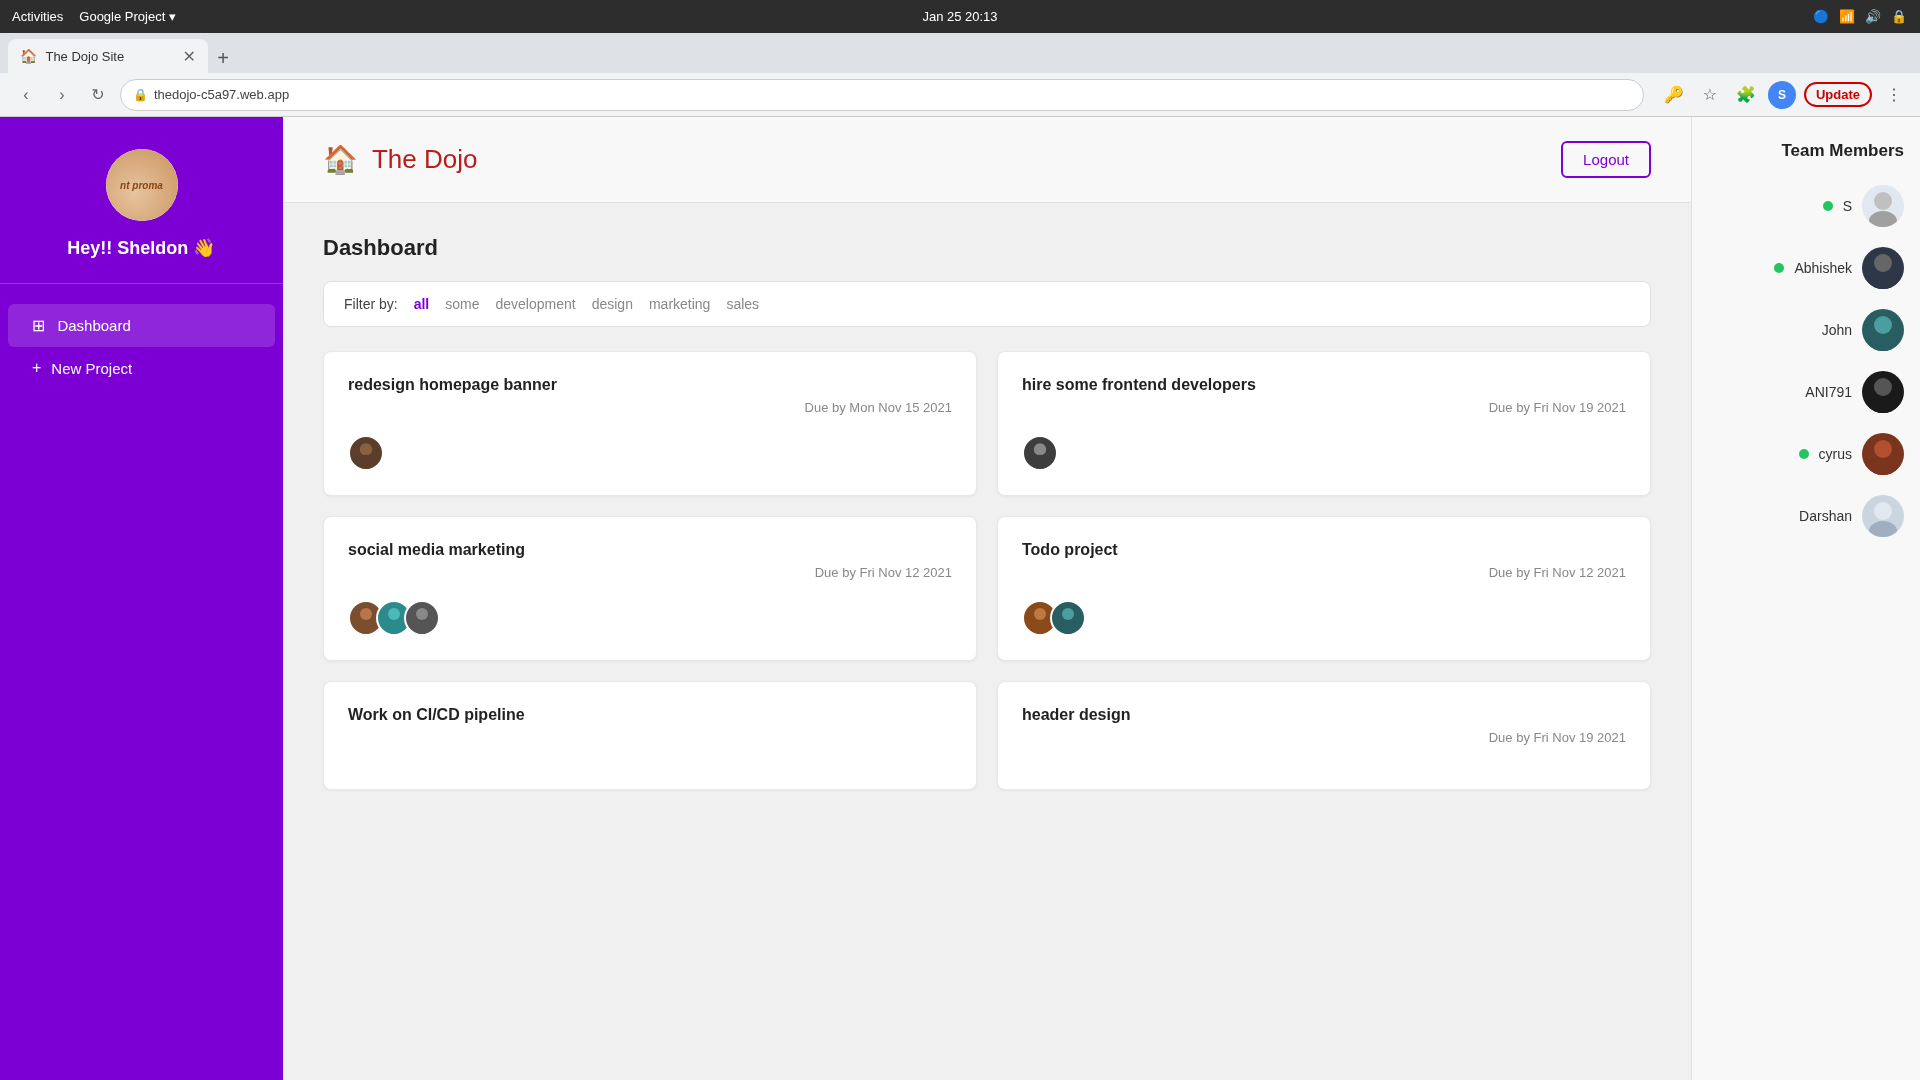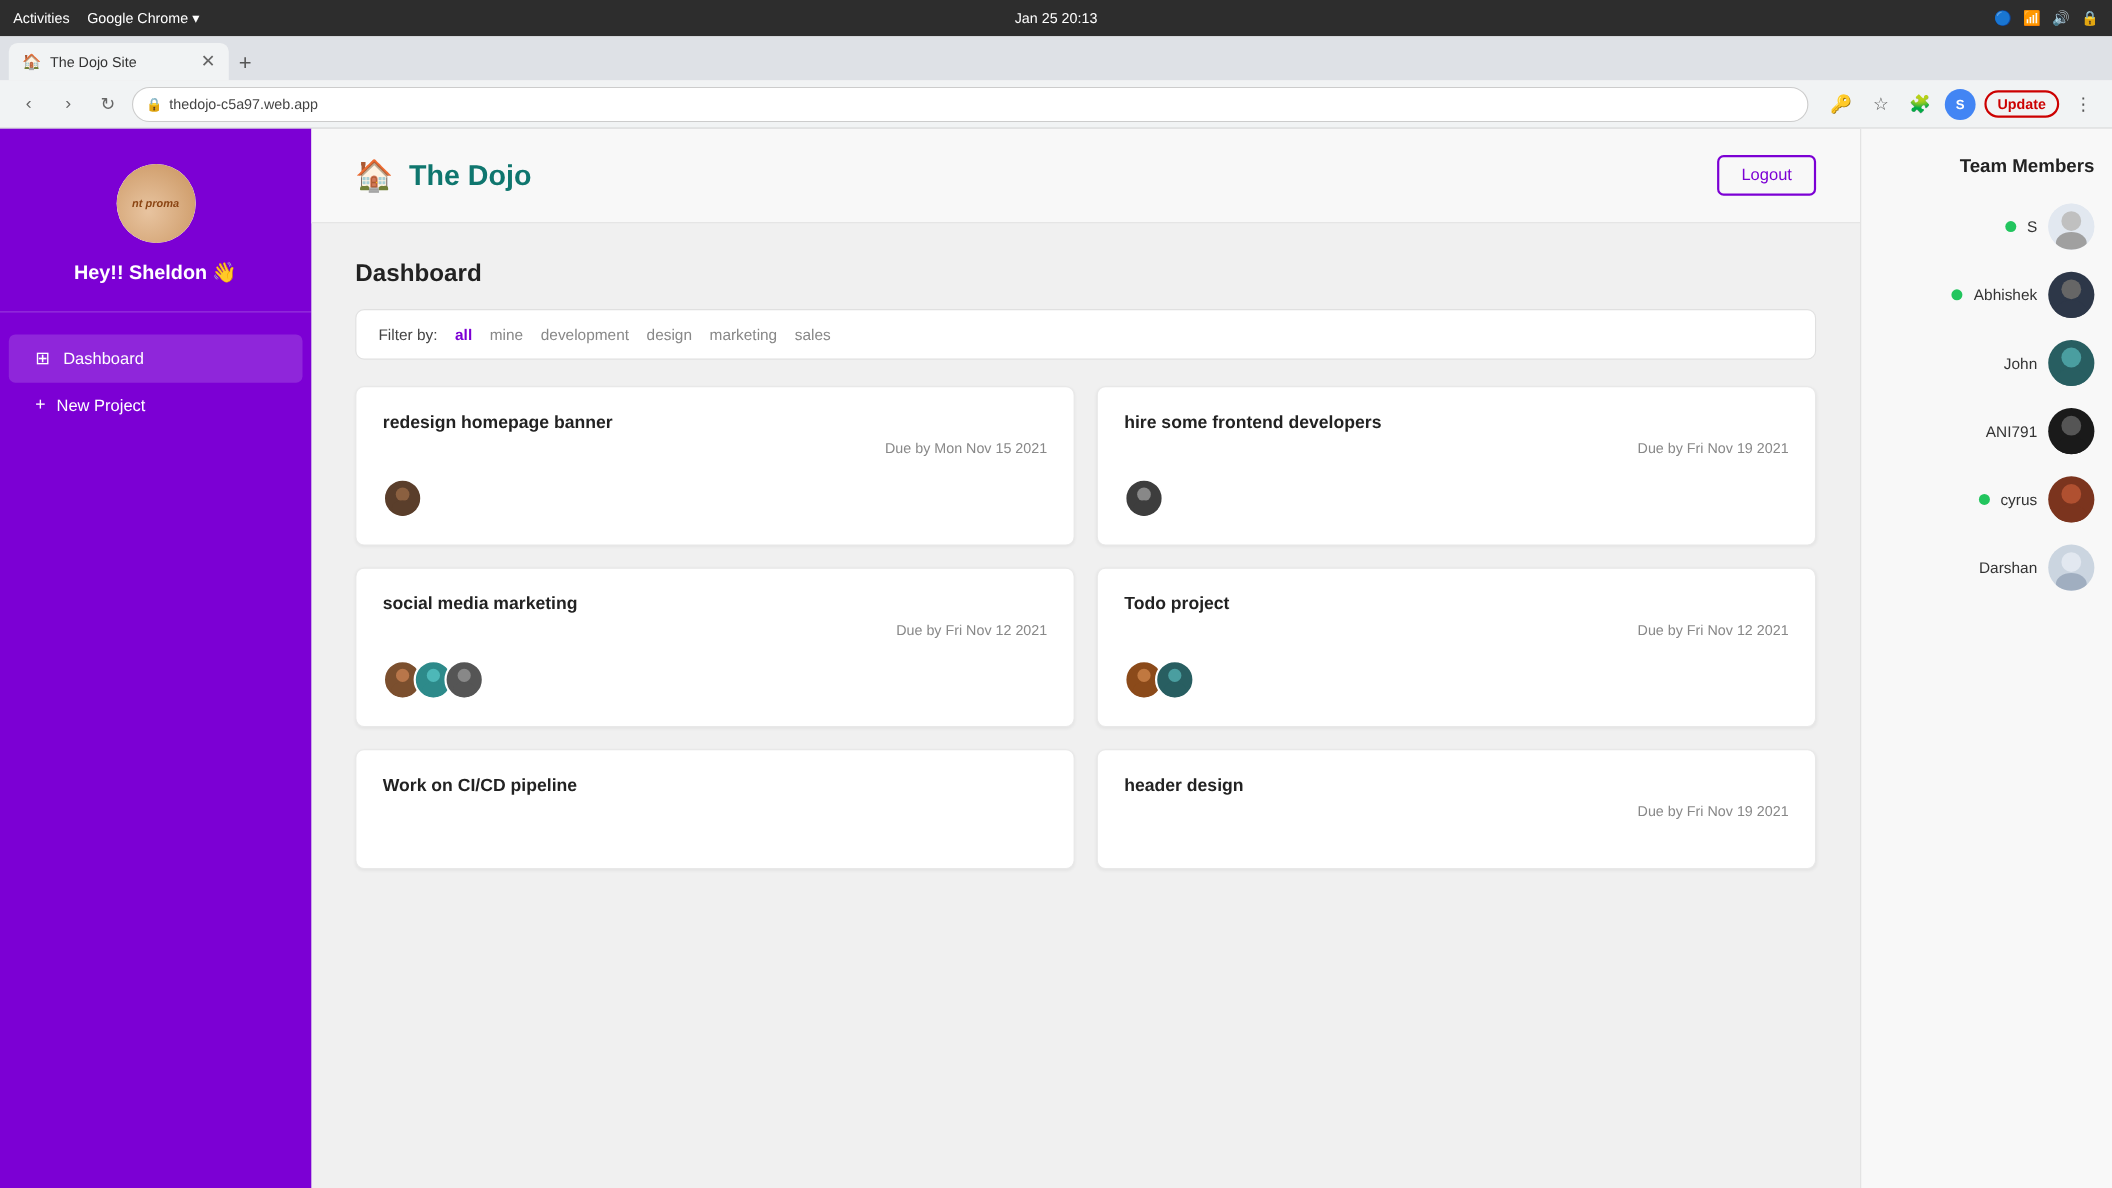--- a/index.html
+++ b/index.html
@@ -195,22 +195,22 @@
       border-bottom: 1px solid #e0e0e0;
     }
     .main-header-title {
       display: flex;
       align-items: center;
       gap: 14px;
     }
     .header-icon { font-size: 28px; color: #333; }
     .header-title-text {
       font-size: 26px;
-      font-weight: 700;
-      color: #0f766e;
+      font-weight: 400;
+      color: #b91c1c;
     }
     .logout-btn {
       background: transparent;
       border: 2px solid #7c00d4;
       color: #7c00d4;
       border-radius: 6px;
       padding: 8px 20px;
       font-size: 15px;
       cursor: pointer;
       font-weight: 500;
@@ -331,21 +331,21 @@
       color: #fff;
     }
   </style>
 </head>
 <body>
 
 <div class="os-bar">
   <div class="os-bar-left">
     <span>Activities</span>
     <span>
-      <span>Google Chrome</span> ▾
+      <span>Google Project</span> ▾
     </span>
   </div>
   <div class="os-bar-center">Jan 25  20:13</div>
   <div class="os-bar-right">
     <span>🔵</span>
     <span>📶</span>
     <span>🔊</span>
     <span>🔒</span>
   </div>
 </div>
@@ -409,21 +409,21 @@
       </div>
       <button class="logout-btn">Logout</button>
     </div>
 
     <div class="main-body">
       <div class="dashboard-title">Dashboard</div>
 
       <div class="filter-bar">
         <span class="filter-label">Filter by:</span>
         <span class="filter-option active">all</span>
-        <span class="filter-option">mine</span>
+        <span class="filter-option">some</span>
         <span class="filter-option">development</span>
         <span class="filter-option">design</span>
         <span class="filter-option">marketing</span>
         <span class="filter-option">sales</span>
       </div>
 
       <div class="project-grid">
 
         <div class="project-card">
           <div class="project-name">redesign homepage banner</div>

